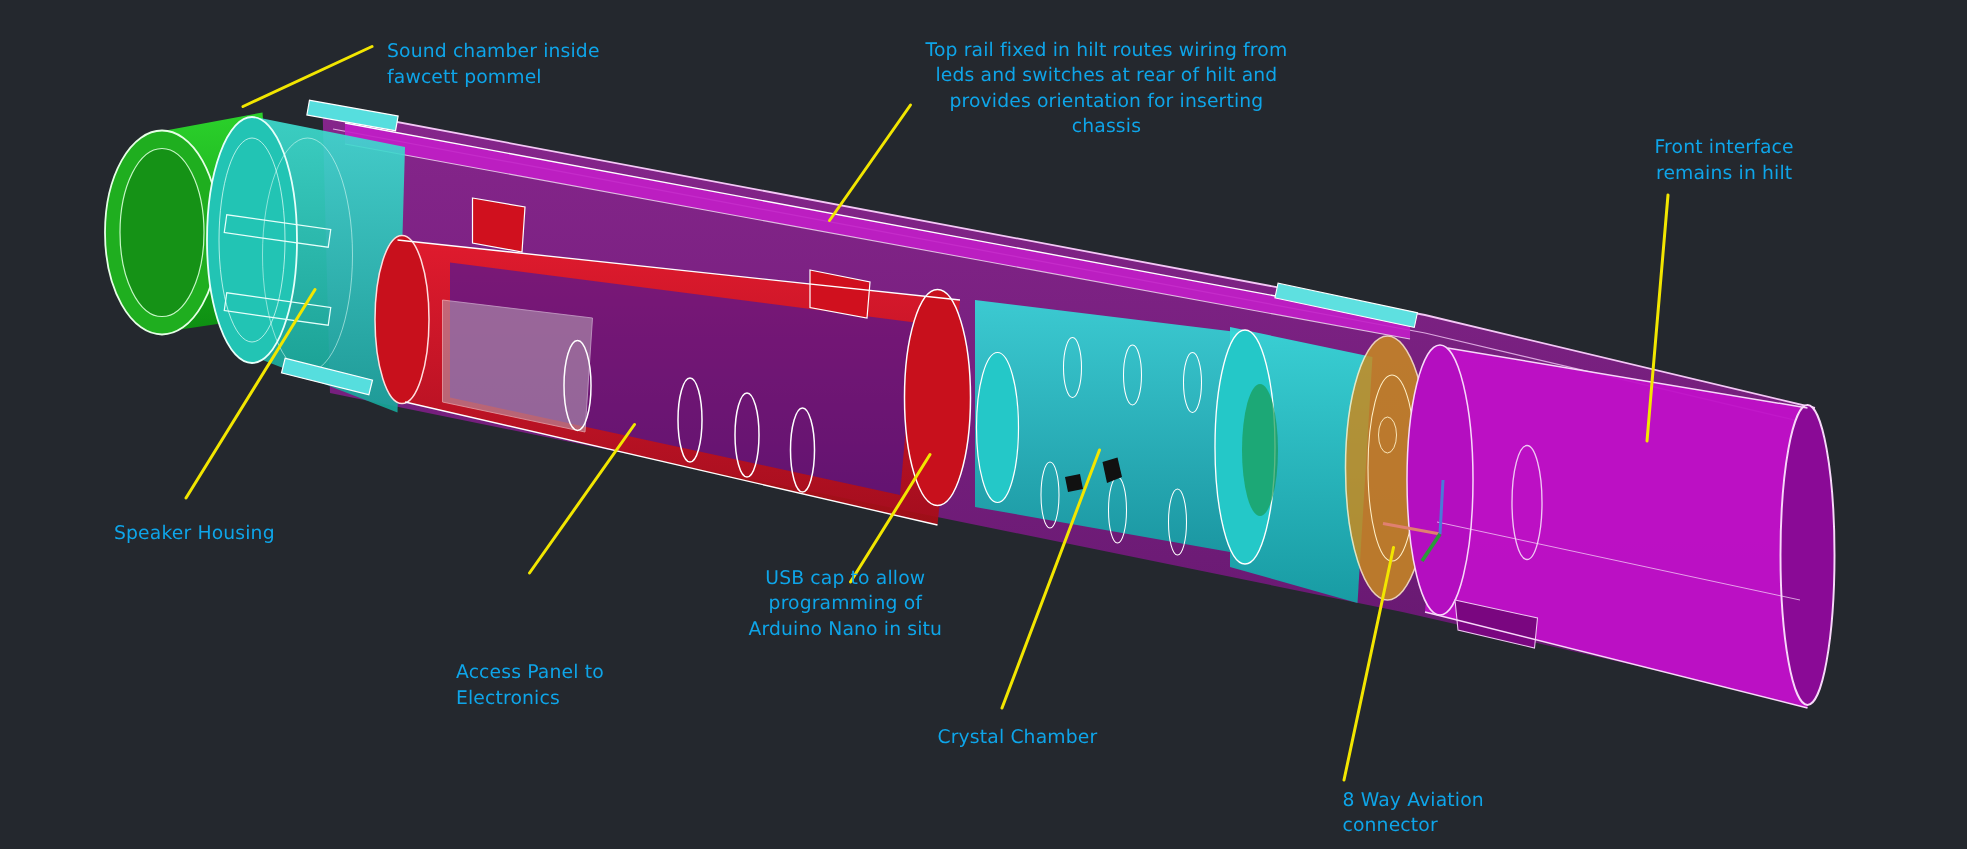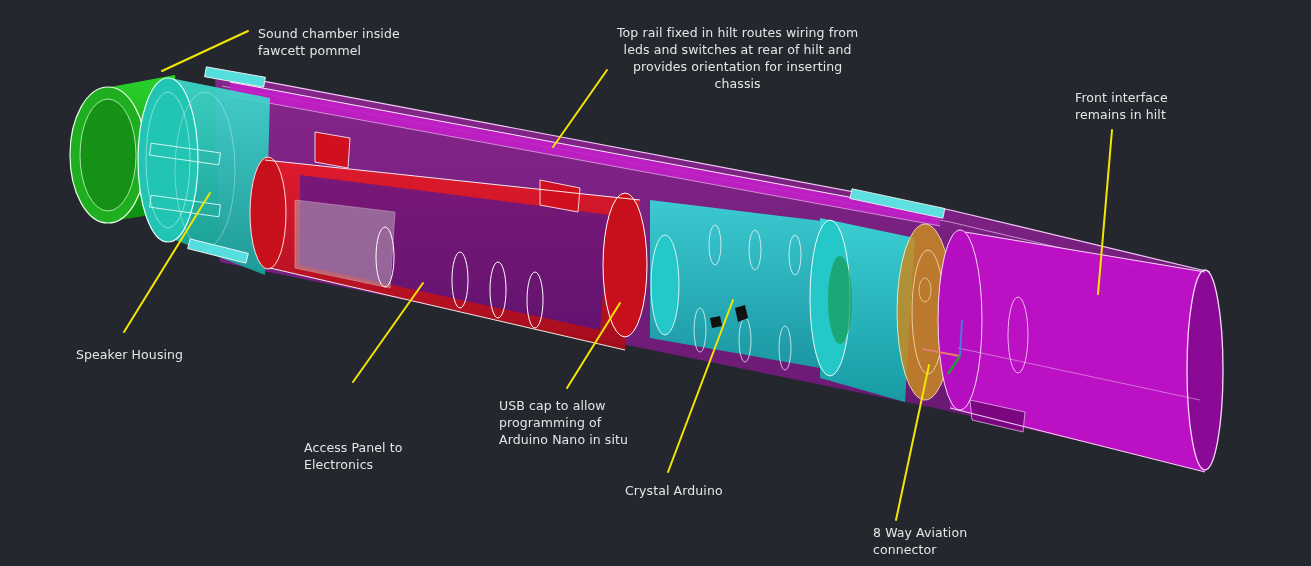--- a/index.html
+++ b/index.html
@@ -5,21 +5,21 @@
   html, body { margin: 0; padding: 0; }
   body {
     width: 1311px; height: 566px; overflow: hidden;
     background: #24282e;
     font-family: "DejaVu Sans", sans-serif;
     position: relative;
   }
   #stage { position: absolute; left: 0; top: 0; width: 1311px; height: 566px; }
   .label {
     position: absolute;
-    color: #e5e5e5;
+    color: #0ea5e9;
     font-size: 12.5px;
     line-height: 17px;
     white-space: pre-line;
     letter-spacing: 0.1px;
   }
   svg { position: absolute; left: 0; top: 0; }
 </style>
 </head>
 <body>
 
@@ -148,24 +148,24 @@
       <line x1="896" y1="520" x2="929" y2="365"></line>
     </g>
   </svg>
 
   <div class="label" style="left:258px; top:25px;">Sound chamber inside
 fawcett pommel</div>
   <div class="label" style="left:617px; top:24px;text-align:center;">Top rail fixed in hilt routes wiring from
 leds and switches at rear of hilt and
 provides orientation for inserting
 chassis</div>
-  <div class="label" style="left:1075px; top:89px;">Front interface
+  <div class="label" style="left:1103px; top:89px;text-align:center;">Front interface
 remains in hilt</div>
   <div class="label" style="left:76px; top:346px;">Speaker Housing</div>
   <div class="label" style="left:304px; top:399px;margin-top:40px;">Access Panel to
 Electronics</div>
-  <div class="label" style="left:499px; top:397px;">USB cap to allow
+  <div class="label" style="left:499px; top:376px;text-align:center;">USB cap to allow
 programming of
 Arduino Nano in situ</div>
-  <div class="label" style="left:625px; top:482px;">Crystal Arduino</div>
-  <div class="label" style="left:873px; top:524px;">8 Way Aviation
+  <div class="label" style="left:625px; top:482px;">Crystal Chamber</div>
+  <div class="label" style="left:895px; top:524px;">8 Way Aviation
 connector</div>
 </div>
 
 </body></html>

